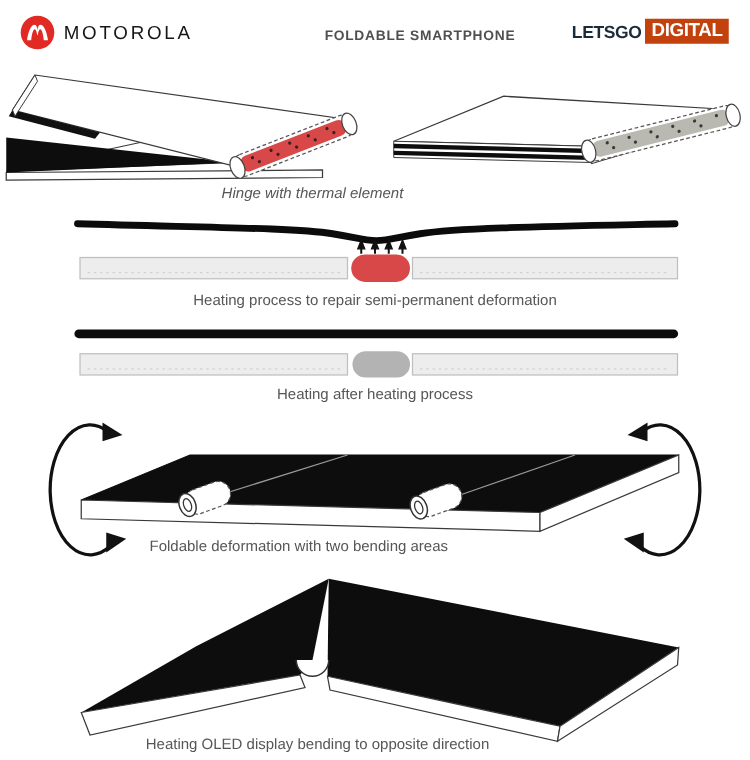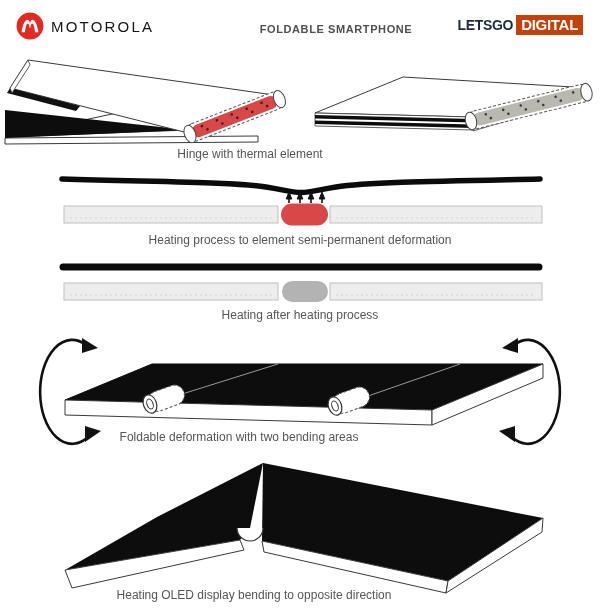--- a/index.html
+++ b/index.html
@@ -14,21 +14,21 @@
   .moto{position:absolute;left:16px;top:12px;display:flex;align-items:center;}
   .moto-word{font-size:15px;font-weight:400;letter-spacing:2.2px;color:#161616;margin-left:7px;}
   .page-title{position:absolute;left:0;top:23px;width:600px;text-align:center;
     font-size:11px;font-weight:700;letter-spacing:.6px;color:#4f4f4f;margin-left:36px;}
   .lg-logo{position:absolute;right:17px;top:15px;display:flex;align-items:center;}
   .lg-left{font-size:14px;font-weight:700;letter-spacing:-.3px;color:#1c2b3a;}
   .lg-right{font-size:15px;font-weight:800;letter-spacing:-.3px;color:#ffffff;
     background:#c2410c;padding:1px 5px 2px 5px;margin-left:3px;}
   
   .caption{position:absolute;font-size:12px;color:#565656;text-align:center;}
-  .cap-1{left:0;top:147px;width:500px;}
+  .cap-1{left:0;top:147px;width:500px;font-style:italic;}
   .cap-2{left:0;top:233px;width:600px;}
   .cap-3{left:0;top:308px;width:600px;}
   .cap-4{left:0;top:430px;width:478px;}
   .cap-5{left:0;top:588px;width:508px;}
   svg{display:block;}
 </style>
 </head>
 <body>
 
 <div class="brand-row">
@@ -124,21 +124,21 @@
       <polygon points="319.2,27 324.8,27 322,20"></polygon>
   </g>
   <g>
     <rect x="64" y="34" width="214" height="17" fill="#ededed" stroke="#bfbfbf" stroke-width="1"></rect>
     <line x1="70" y1="46" x2="272" y2="46" stroke="#d2d2d2" stroke-width="1" stroke-dasharray="2,3"></line>
     <rect x="330" y="34" width="212" height="17" fill="#ededed" stroke="#bfbfbf" stroke-width="1"></rect>
     <line x1="336" y1="46" x2="536" y2="46" stroke="#d2d2d2" stroke-width="1" stroke-dasharray="2,3"></line>
     <rect x="281" y="31.5" width="47" height="22" rx="11" fill="#d84848"></rect>
   </g>
 </svg>
-<div class="caption cap-2">Heating process to element semi-permanent deformation</div>
+<div class="caption cap-2">Heating process to repair semi-permanent deformation</div>
 
 <svg class="abs" style="left:0;top:258px" width="600" height="48" viewBox="0 0 600 48">
   <line x1="63" y1="9" x2="539" y2="9" stroke="#0b0b0b" stroke-width="7" stroke-linecap="round"></line>
   <g>
     <rect x="64" y="25" width="214" height="17" fill="#ededed" stroke="#bfbfbf" stroke-width="1"></rect>
     <line x1="70" y1="37" x2="272" y2="37" stroke="#d2d2d2" stroke-width="1" stroke-dasharray="2,3"></line>
     <rect x="330" y="25" width="212" height="17" fill="#ededed" stroke="#bfbfbf" stroke-width="1"></rect>
     <line x1="336" y1="37" x2="536" y2="37" stroke="#d2d2d2" stroke-width="1" stroke-dasharray="2,3"></line>
     <rect x="282" y="23" width="46" height="21" rx="10.5" fill="#b3b3b3"></rect>
   </g>

